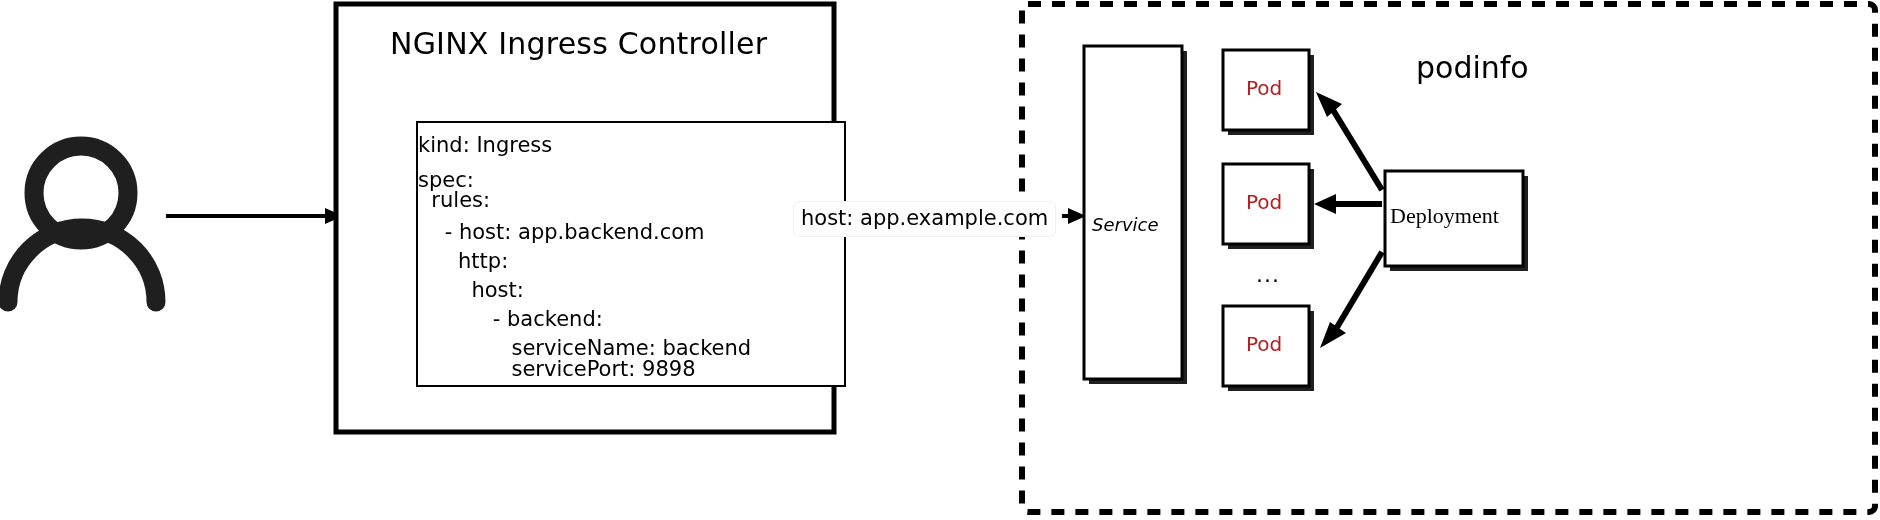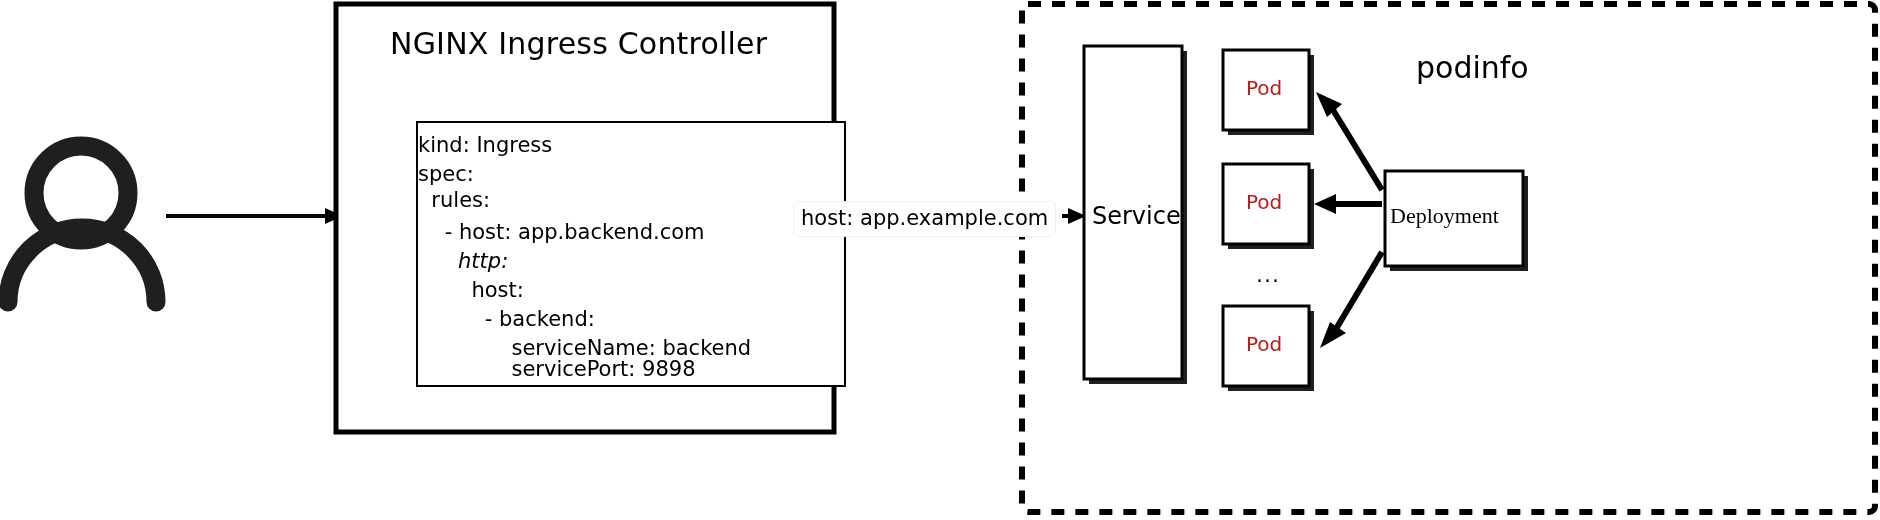--- a/index.html
+++ b/index.html
@@ -73,22 +73,23 @@
     border-radius: 5px;
     font-size: 21px;
     color: #000000;
     white-space: pre;
     box-shadow: 0 0 0 1px #f0f0f0;
   }
 
   
   #service-label {
     left: 1092px;
-    top: 202px;
-    font-size: 24px;
+    top: 214px;
+    font-size: 18px;
+    font-style: italic;
   }
   #deployment-label {
     left: 1390px;
     top: 203px;
     font-size: 22px;
     font-family: Liberation Serif, serif;
   }
   #podinfo-label {
     left: 1396px;
     top: 50px;
@@ -178,26 +179,26 @@
     <g>
       <line x1="1382" y1="252" x2="1333" y2="334" stroke="#000000" stroke-width="6"></line>
       <polygon points="1320,348 1330,322 1346,333" fill="#000000"></polygon>
     </g>
   </svg>
 
   <div class="txt" id="title-text">NGINX Ingress Controller</div>
 
   <div id="yaml-block">
     <div class="yaml-line" style="top:12px;">kind: Ingress</div>
-    <div class="yaml-line" style="top:41px;text-align:center;">spec:</div>
+    <div class="yaml-line" style="top:47px;text-align:center;">spec:</div>
     <div class="yaml-line" style="top:67px;">  rules:</div>
     <div class="yaml-line" style="top:99px;">    - host: app.backend.com</div>
-    <div class="yaml-line" style="top:128px;font-style:italic;">      http:</div>
+    <div class="yaml-line" style="top:128px;">      http:</div>
     <div class="yaml-line" style="top:157px;">        host:</div>
-    <div class="yaml-line" style="top:186px;">          - backend:</div>
+    <div class="yaml-line" style="top:186px;padding-left:8px;">          - backend:</div>
     <div class="yaml-line" style="top:215px;">              serviceName: backend</div>
     <div class="yaml-line" style="top:236px;">              servicePort: 9898</div>
   </div>
 
   <div id="host-label">host: app.example.com</div>
 
   <div class="txt" id="service-label">Service</div>
 
   <div class="txt pod-label" id="pod-1-label">Pod</div>
 

